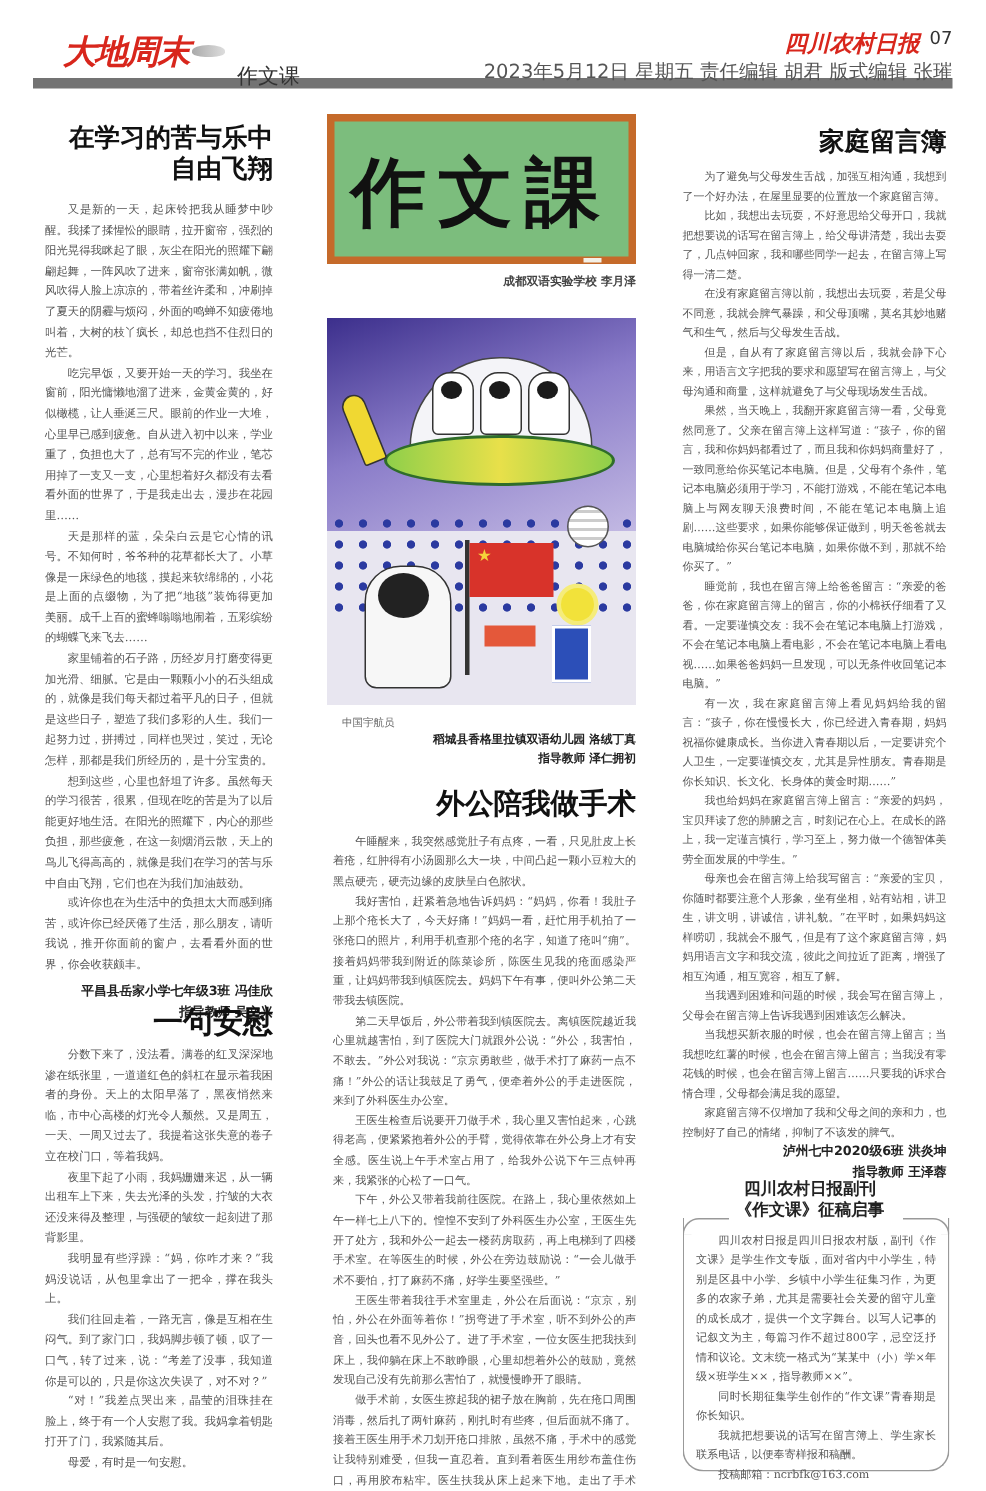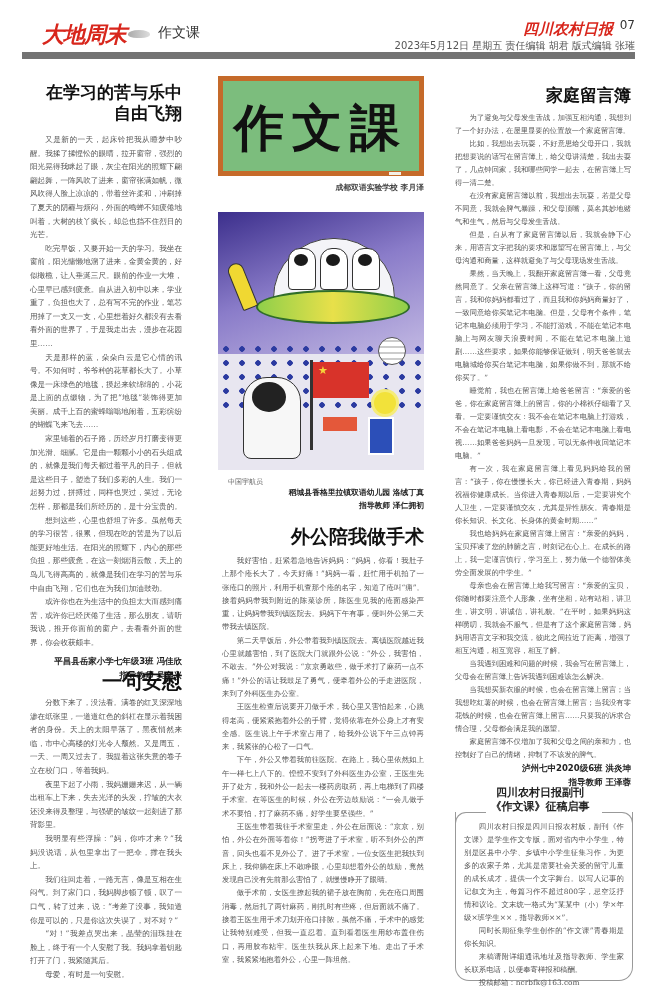--- a/index.html
+++ b/index.html
@@ -1,23 +1,23 @@
 <!DOCTYPE html>
 <html><head>
 <meta charset="utf-8">
 <style>
   html, body { margin:0; padding:0; background:#ffffff; }
   body { width:657px; height:994px; position:relative; overflow:hidden; font-family:"DejaVu Serif", serif; color:#3a3a3a; }
   .header { position:absolute; left:22px; top:18px; width:613px; height:34px; border-bottom:7px solid #737373; }
   .logo { position:absolute; left:20px; top:2px; font-family:"DejaVu Serif", serif; font-weight:bold; font-style:italic; font-size:22px; color:#d8261c; letter-spacing:-1px; }
   .logo-ink { position:absolute; left:106px; top:12px; width:22px; height:8px; background:linear-gradient(90deg,#aaa,#ddd); border-radius:50% 50% 40% 40%; }
-  .section-name { position:absolute; left:136px; top:6px; font-family:Liberation Mono, monospace; font-size:14px; color:#333; }
+  .section-name { position:absolute; left:136px; top:24px; font-family:Liberation Mono, monospace; font-size:14px; color:#333; }
   .masthead { position:absolute; right:22px; top:2px; font-family:"DejaVu Serif", serif; font-weight:bold; font-style:italic; font-size:15px; color:#d8261c; }
   .page-num { position:absolute; right:0px; top:0px; font-family:"DejaVu Sans", sans-serif; font-size:12px; color:#333; }
-  .dateline { position:absolute; right:0px; top:21px; font-family:"DejaVu Sans", sans-serif; font-size:10px; color:#555; white-space:nowrap; }
+  .dateline { position:absolute; right:0px; top:21px; font-family:"DejaVu Sans", sans-serif; font-size:13px; color:#555; white-space:nowrap; }
 
   .col { position:absolute; font-size:7.6px; line-height:13.6px; color:#555; }
   .col p { margin:0; text-indent:2em; text-align:justify; }
   .title { font-family:"DejaVu Serif", serif; font-weight:bold; color:#111; text-align:right; }
   .byline { font-family:"DejaVu Sans", sans-serif; font-weight:bold; color:#222; font-size:8.5px; line-height:14px; text-align:right; }
 
   .blackboard { position:absolute; left:218px; top:76px; width:206px; height:100px; background:#7cbd7d; border:5px solid #c56a2a; box-sizing:border-box; }
   .blackboard-text { position:absolute; left:0; right:0; top:14px; text-align:center; font-family:"DejaVu Serif", serif; font-weight:bold; font-size:50px; letter-spacing:8px; color:#111; }
   .chalk { position:absolute; right:18px; bottom:-4px; width:12px; height:3px; background:#f3f0e6; }
   .caption1 { position:absolute; left:218px; top:182px; width:206px; text-align:right; font-family:"DejaVu Sans", sans-serif; font-weight:bold; font-size:7.8px; color:#444; }
@@ -123,20 +123,21 @@
     </div>
 </div>
 <div class="caption-small">中国宇航员</div>
 <div class="caption2">
   <div class="byline" style="font-size:7.8px; line-height:13px;">稻城县香格里拉镇双语幼儿园  洛绒丁真</div>
   <div class="byline" style="font-size:7.8px; line-height:13px;">指导教师  泽仁拥初</div>
 </div>
 
 <div class="col" style="left:222px; top:524px; width:202px; font-size:7.4px; line-height:13.3px;">
   <div class="title" style="font-size:19px; line-height:24px; margin-bottom:6px;">外公陪我做手术</div>
+  <p>午睡醒来，我突然感觉肚子有点疼，一看，只见肚皮上长着疮，红肿得有小汤圆那么大一块，中间凸起一颗小豆粒大的黑点硬壳，硬壳边缘的皮肤呈白色脓状。</p>
   <p>我好害怕，赶紧着急地告诉妈妈：“妈妈，你看！我肚子上那个疮长大了，今天好痛！”妈妈一看，赶忙用手机拍了一张疮口的照片，利用手机查那个疮的名字，知道了疮叫“痈”。接着妈妈带我到附近的陈菜诊所，陈医生见我的疮面感染严重，让妈妈带我到镇医院去。妈妈下午有事，便叫外公第二天带我去镇医院。</p>
   <p>第二天早饭后，外公带着我到镇医院去。离镇医院越近我心里就越害怕，到了医院大门就跟外公说：“外公，我害怕，不敢去。”外公对我说：“京京勇敢些，做手术打了麻药一点不痛！”外公的话让我鼓足了勇气，便牵着外公的手走进医院，来到了外科医生办公室。</p>
   <p>王医生检查后说要开刀做手术，我心里又害怕起来，心跳得老高，便紧紧抱着外公的手臂，觉得依靠在外公身上才有安全感。医生说上午手术室占用了，给我外公说下午三点钟再来，我紧张的心松了一口气。</p>
   <p>下午，外公又带着我前往医院。在路上，我心里依然如上午一样七上八下的。惶惶不安到了外科医生办公室，王医生先开了处方，我和外公一起去一楼药房取药，再上电梯到了四楼手术室。在等医生的时候，外公在旁边鼓励说：“一会儿做手术不要怕，打了麻药不痛，好学生要坚强些。”</p>
   <p>王医生带着我往手术室里走，外公在后面说：“京京，别怕，外公在外面等着你！”拐弯进了手术室，听不到外公的声音，回头也看不见外公了。进了手术室，一位女医生把我扶到床上，我仰躺在床上不敢睁眼，心里却想着外公的鼓励，竟然发现自己没有先前那么害怕了，就慢慢睁开了眼睛。</p>
   <p>做手术前，女医生撩起我的裙子放在胸前，先在疮口周围消毒，然后扎了两针麻药，刚扎时有些疼，但后面就不痛了。接着王医生用手术刀划开疮口排脓，虽然不痛，手术中的感觉让我特别难受，但我一直忍着。直到看着医生用纱布盖住伤口，再用胶布粘牢。医生扶我从床上起来下地。走出了手术室，我紧紧地抱着外公，心里一阵坦然。</p>
 
 </div>
 
 <div class="col" style="left:455px; top:84px; width:176px; font-size:7.3px; line-height:13px;">
@@ -160,16 +161,16 @@
 <div class="notice-title">
   <div>四川农村日报副刊</div>
   <div>《作文课》征稿启事</div>
 </div>
 <div class="notice">
   <div class="notice-top-left"></div>
   <div class="notice-top-right"></div>
   <div class="notice-body">
     <p>四川农村日报是四川日报农村版，副刊《作文课》是学生作文专版，面对省内中小学生，特别是区县中小学、乡镇中小学生征集习作，为更多的农家子弟，尤其是需要社会关爱的留守儿童的成长成才，提供一个文字舞台。以写人记事的记叙文为主，每篇习作不超过800字，忌空泛抒情和议论。文末统一格式为“某某中（小）学×年级×班学生××，指导教师××”。</p>
     <p>同时长期征集学生创作的“作文课”青春期是你长知识。</p>
-    <p>来稿请附详细通讯地址及指导教师、学生家长联系电话，以便奉寄样报和稿酬。</p>
+    <p>我就把想要说的话写在留言簿上、学生家长联系电话，以便奉寄样报和稿酬。</p>
     <p>投稿邮箱：ncrbfk@163.com</p>
   </div>
 </div>
 
 </body></html>

